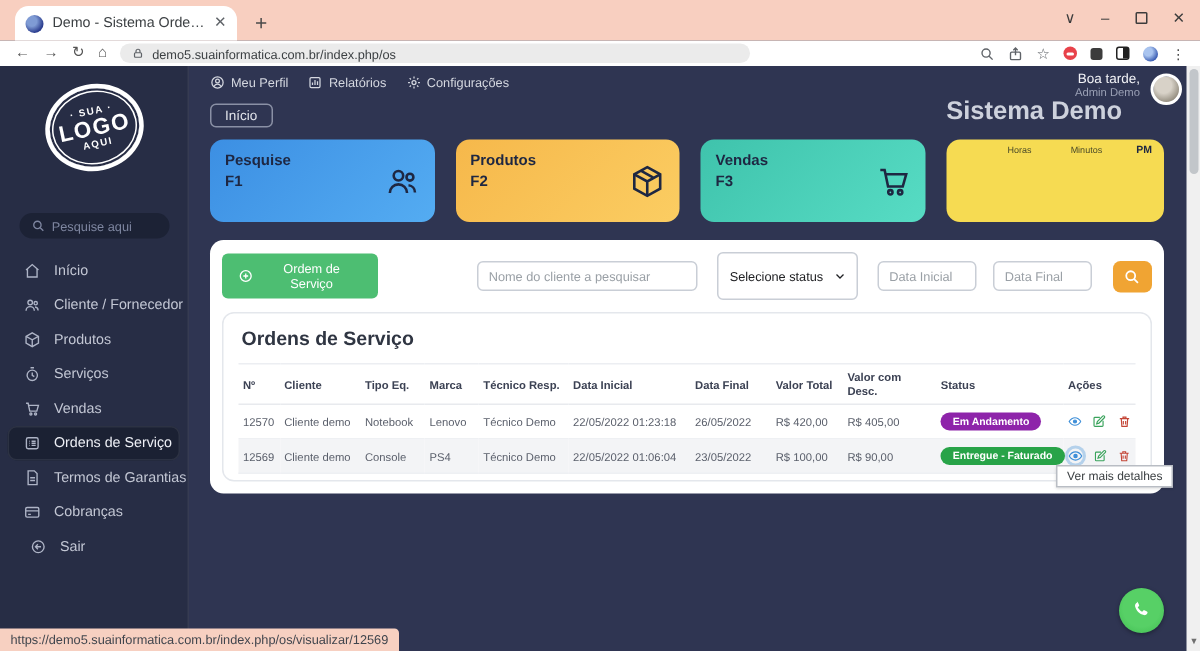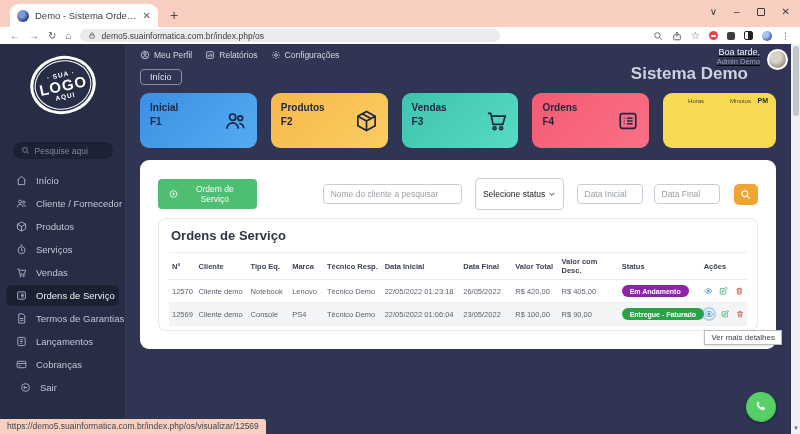--- a/index.html
+++ b/index.html
@@ -52,21 +52,21 @@
               color:#C3C7D4; font-size:9.5px; }
   .nav-item svg { flex:none; color:#AEB4C6; }
   .nav-item.active { background:#1B2133; border-radius:6px; margin:0 5px; padding-left:11px; color:#EDEFF5;
                      box-shadow: inset 0 0 0 1px rgba(255,255,255,0.08); }
   .nav-item.logout { margin-top:auto;padding-left:20px; }
 
   
   .main { flex:1; position:relative; padding:0 0 0 0; }
   .util-row { display:flex; gap:13px; margin:6px 0 0 14px; font-size:8.5px; color:#D5D8E0; align-items:center; }
   .util-item { display:flex; align-items:center; gap:4px; }
-  .greet { position:absolute; top:3px; right:40px; text-align:right;text-decoration:underline; }
+  .greet { position:absolute; top:3px; right:40px; text-align:right; }
   .greet .g1 { font-size:9px; color:#F2F3F7; }
   .greet .g2 { font-size:7.5px; color:#9AA0B5; }
   .avatar { position:absolute; top:5px; right:12px; width:21px; height:21px; border-radius:50%;
             border:2px solid #fff; background:radial-gradient(circle at 40% 35%, #d8d2c8 0 35%, #8d8678 80%); }
   .sys-title { position:absolute; top:20px; right:52px; font-size:17px; font-weight:bold; color:#CDD1DC; }
   .crumb { display:inline-block; margin:9px 0 0 14px; border:1px solid #8A90A5; border-radius:4px;
            color:#E2E4EB; font-size:9px; padding:2px 9px; }
 
   
   .cards { display:flex; gap:14px; margin:8px 24px 0 14px; height:55px; }
@@ -78,21 +78,21 @@
   .card.c2 { background:linear-gradient(135deg,#F6B84B,#FBCD62); }
   .card.c3 { background:linear-gradient(135deg,#3FC3AC,#57DCC4); }
   .card.c4 { background:linear-gradient(135deg,#F45B72,#FB7087); }
   .card.clock { background:#F6DB52; padding:4px 8px; }
   .clk-pm { position:absolute; top:4px; right:8px; font-size:7px; font-weight:bold; }
   .clk-time { display:flex; justify-content:center; gap:7px; margin-top:9px;
               font-family:"DejaVu Sans Mono",monospace; font-size:17px; font-weight:bold; letter-spacing:1px; }
   .clk-labels { display:flex; justify-content:center; gap:26px; font-size:6px; color:#4a4a28; margin-top:1px; }
 
   
-  .panel { position:relative; margin:12px 24px 0 14px; background:#fff; border-radius:9px; padding:18px; }
+  .panel { position:relative; margin:12px 24px 0 14px; background:#fff; border-radius:9px; padding:8px; }
   .panel-toolbar { display:flex; align-items:center; }
   .btn-new { display:flex; align-items:center; gap:6px; background:#4DBE72; color:#fff; font-size:8.5px;
              border-radius:4px; padding:5px 11px; }
   .inp { height:20px; border:1px solid #C9CED6; border-radius:4px; font-size:8.5px; padding:0 7px;
          color:#3c4043; background:#fff; outline:none; font-family:"Liberation Sans",sans-serif; }
   .inp::placeholder { color:#9AA0A6; }
   .inp.client { width:152px; margin-left:66px; }
   .select { width:96px; height:32px; border:1px solid #C9CED6; border-radius:4px; font-size:8.5px;
             color:#202124; display:flex; align-items:center; justify-content:space-between; padding:0 7px; margin-left:13px; }
   .inp.date1 { width:66px; margin-left:13px; }
@@ -241,27 +241,20 @@
         </div>
         <div class="nav-item">
           <svg width="11" height="11" viewBox="0 0 24 24" fill="none" stroke="currentColor" stroke-width="2">
               <path d="M6 2h9l4 4v16H6z"></path>
               <path d="M9 12h7M9 16h7"></path>
             </svg>
           <span>Termos de Garantias</span>
         </div>
         <div class="nav-item">
           <svg width="11" height="11" viewBox="0 0 24 24" fill="none" stroke="currentColor" stroke-width="2">
-              <rect x="4" y="3" width="16" height="18" rx="2"></rect>
-              <path d="M9 8h6M9 12h6M9 16h3.5"></path>
-            </svg>
-          <span>Lançamentos</span>
-        </div>
-        <div class="nav-item">
-          <svg width="11" height="11" viewBox="0 0 24 24" fill="none" stroke="currentColor" stroke-width="2">
               <rect x="2.5" y="5" width="19" height="14" rx="2"></rect>
               <path d="M2.5 10h19M6 15h4"></path>
             </svg>
           <span>Cobranças</span>
         </div>
         <div class="nav-item logout">
           <svg width="11" height="11" viewBox="0 0 24 24" fill="none" stroke="currentColor" stroke-width="2">
               <circle cx="12" cy="12" r="8.5"></circle>
               <path d="M16 12H8.5M11.5 8.5L8 12l3.5 3.5"></path>
             </svg>
@@ -301,21 +294,21 @@
         <div class="g2">Admin Demo</div>
       </div>
       <div class="avatar"></div>
       <div class="sys-title">Sistema Demo</div>
 
       <span class="crumb">Início</span>
 
       
       <div class="cards">
         <div class="card c1">
-          <div class="c-label">Inicial</div>
+          <div class="c-label">Pesquise</div>
           <div class="c-key">F1</div>
           <svg class="c-icon" width="23" height="23" viewBox="0 0 24 24" fill="none" stroke="currentColor" stroke-width="1.8">
               <circle cx="9" cy="8" r="3.3"></circle>
               <path d="M3 20c0-3.3 2.7-6 6-6s6 2.7 6 6"></path>
               <circle cx="17" cy="9" r="2.4"></circle>
               <path d="M16 14.6c2.6.3 4.5 2.4 4.5 5"></path>
             </svg>
         </div>
         <div class="card c2">
           <div class="c-label">Produtos</div>
@@ -325,28 +318,20 @@
               <path d="M3 7l9 5 9-5M12 12v10M7.5 4.5l9 5"></path>
             </svg>
         </div>
         <div class="card c3">
           <div class="c-label">Vendas</div>
           <div class="c-key">F3</div>
           <svg class="c-icon" width="23" height="23" viewBox="0 0 24 24" fill="none" stroke="currentColor" stroke-width="1.8">
               <path d="M3 4h3l2.4 11.5h10.2L21 7H7"></path>
               <circle cx="10" cy="19.5" r="1.5"></circle>
               <circle cx="16.8" cy="19.5" r="1.5"></circle>
-            </svg>
-        </div>
-        <div class="card c4">
-          <div class="c-label">Ordens</div>
-          <div class="c-key">F4</div>
-          <svg class="c-icon" width="22" height="22" viewBox="0 0 24 24" fill="none" stroke="currentColor" stroke-width="1.8">
-              <rect x="3.5" y="4" width="17" height="16" rx="2.5"></rect>
-              <path d="M7.5 9h.8M7.5 12h.8M7.5 15h.8M11 9h6M11 12h6M11 15h6"></path>
             </svg>
         </div>
         <div class="card clock">
           <span class="clk-pm">PM</span>
           <div class="clk-labels">
             <span>Horas</span>
             <span>Minutos</span>
           </div>
         </div>
       </div>

